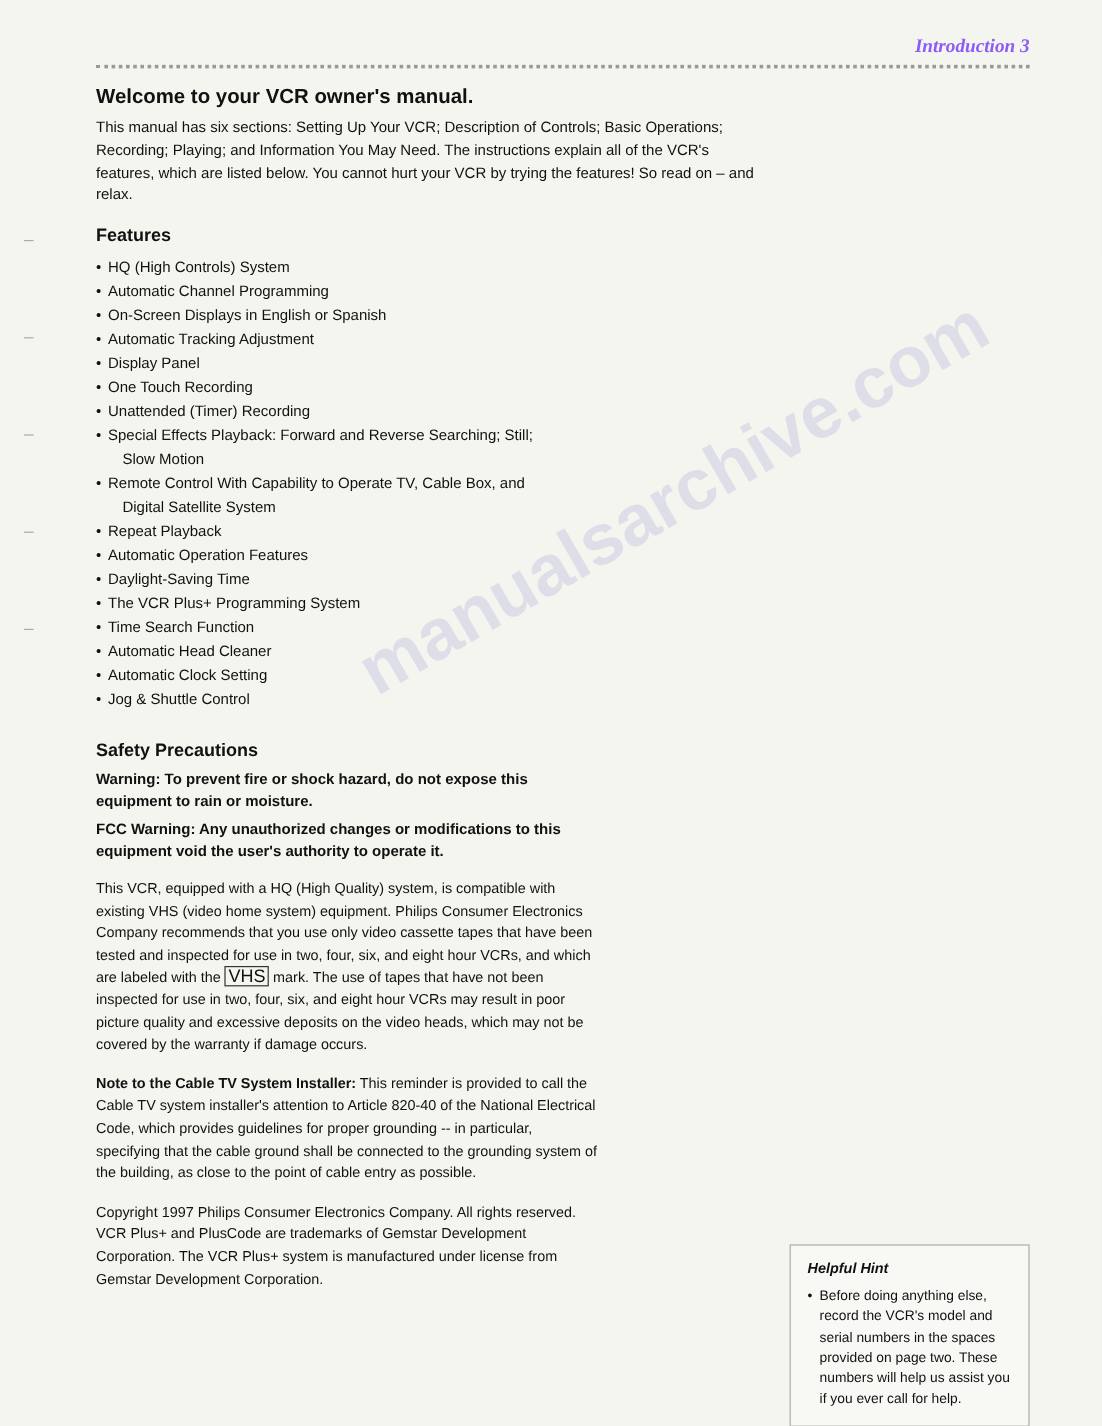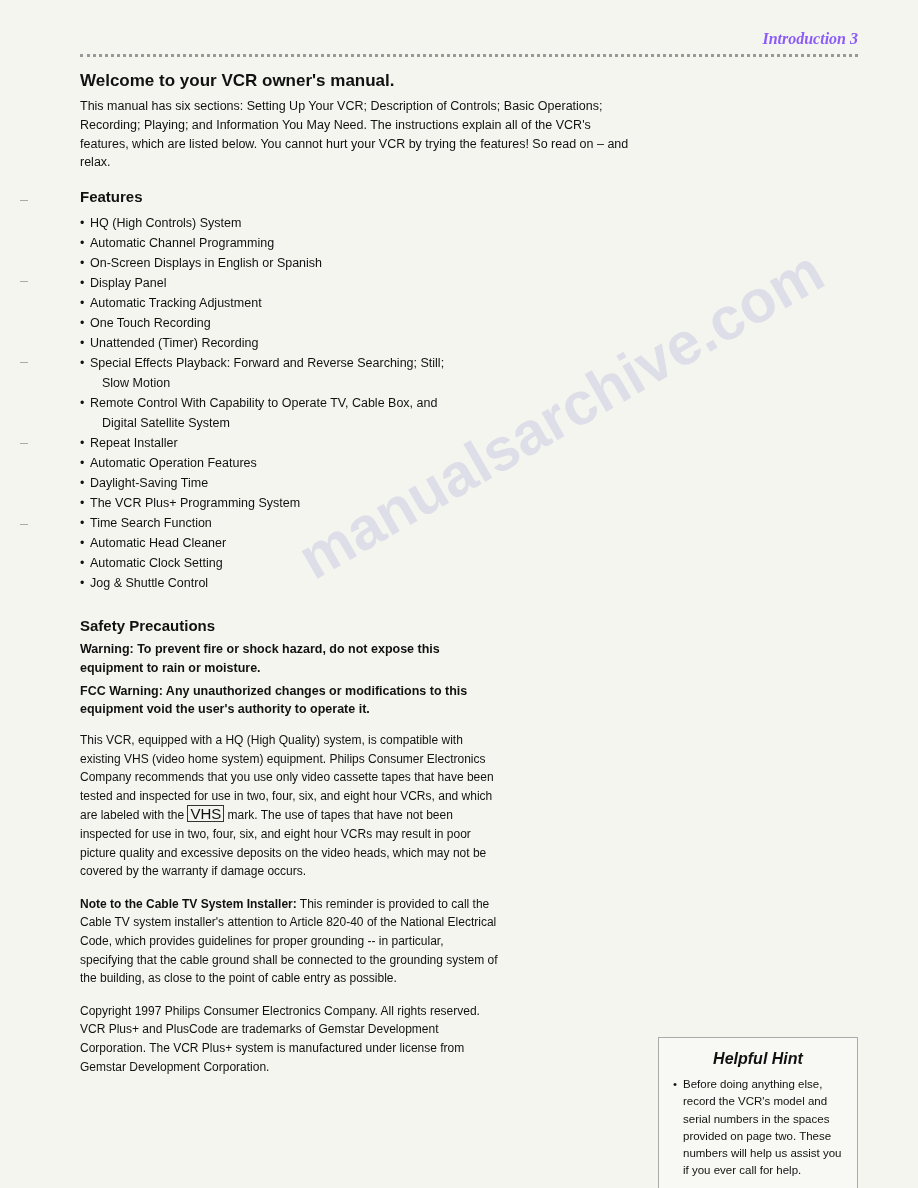--- a/index.html
+++ b/index.html
@@ -162,24 +162,23 @@
     }
 
     .helpful-hint-box {
       border: 1px solid #aaa;
       padding: 12px 14px;
       background: #f8f8f4;
       margin-top: 420px;
     }
 
     .helpful-hint-title {
-      font-size: 16px;
+      font-size: 12px;
       font-style: italic;
       font-weight: bold;
-      text-align: center;
       margin-bottom: 8px;
       font-family: Arial, sans-serif;
     }
 
     .helpful-hint-text {
       font-size: 11.5px;
       line-height: 1.5;
       font-family: Arial, sans-serif;
       padding-left: 10px;
       position: relative;
@@ -241,29 +240,29 @@
   <hr class="dotted-line">
 
   <div class="welcome-heading">Welcome to your VCR owner's manual.</div>
   <div class="intro-text">This manual has six sections: Setting Up Your VCR; Description of Controls; Basic Operations; Recording; Playing; and Information You May Need. The instructions explain all of the VCR's features, which are listed below. You cannot hurt your VCR by trying the features! So read on – and relax.</div>
 
   <div class="features-heading">Features</div>
   <ul class="features-list">
     <li>HQ (High Controls) System</li>
     <li>Automatic Channel Programming</li>
     <li>On-Screen Displays in English or Spanish</li>
+    <li>Automatic Tracking Adjustment</li>
     <li>Display Panel</li>
-    <li>Automatic Tracking Adjustment</li>
     <li>One Touch Recording</li>
     <li>Unattended (Timer) Recording</li>
     <li>Special Effects Playback: Forward and Reverse Searching; Still;</li>
     <li class="indent">Slow Motion</li>
     <li>Remote Control With Capability to Operate TV, Cable Box, and</li>
     <li class="indent">Digital Satellite System</li>
-    <li>Repeat Installer</li>
+    <li>Repeat Playback</li>
     <li>Automatic Operation Features</li>
     <li>Daylight-Saving Time</li>
     <li>The VCR Plus+ Programming System</li>
     <li>Time Search Function</li>
     <li>Automatic Head Cleaner</li>
     <li>Automatic Clock Setting</li>
     <li>Jog &amp; Shuttle Control</li>
   </ul>
 
   <div class="main-content">

